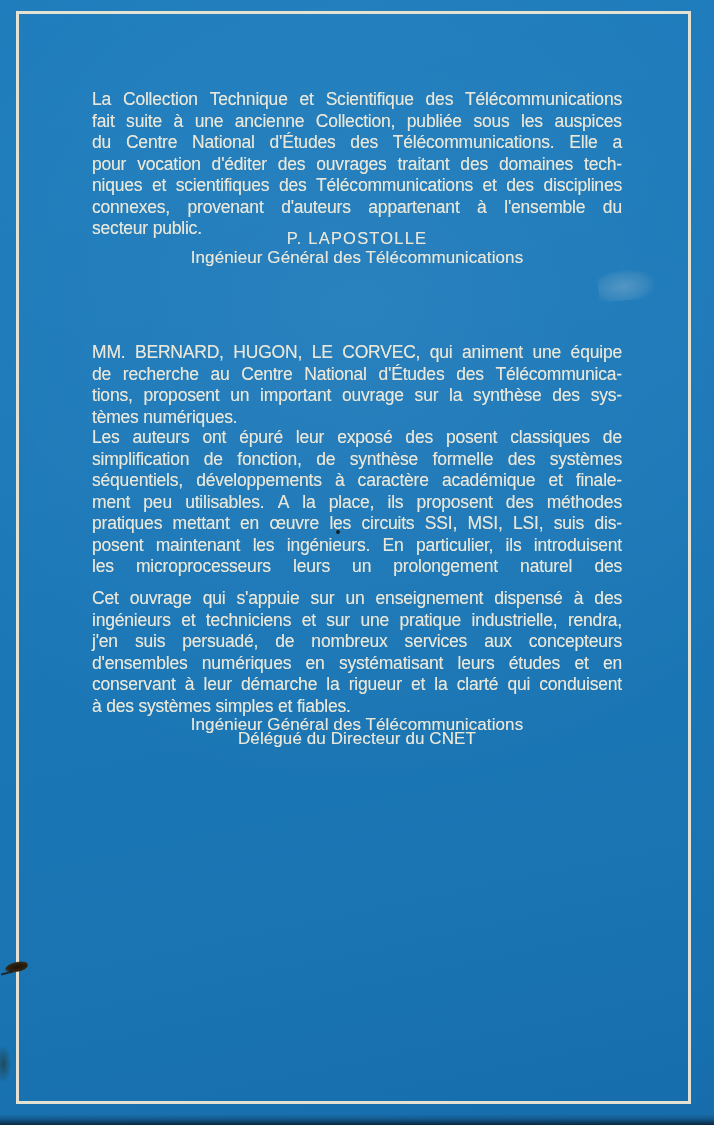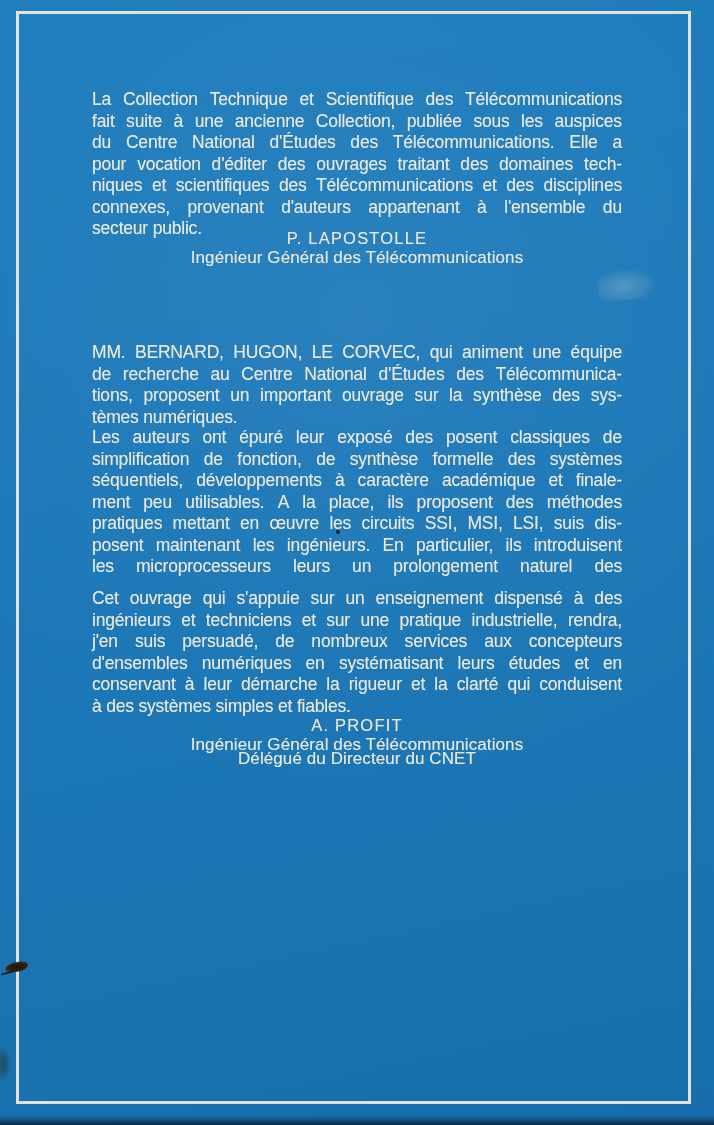--- a/index.html
+++ b/index.html
@@ -326,21 +326,20 @@
           <span>et</span>
           <span>la</span>
           <span>clarté</span>
           <span>qui</span>
           <span>conduisent</span>
         </div>
         <div class="line line-last">à des systèmes simples et fiables.</div>
       </div>
 
     <div class="sig sig2">
-      <div class="sig-name">A. PROFIT</div>
       <div class="sig-sub first">Ingénieur Général des Télécommunications</div>
       <div class="sig-sub">Délégué du Directeur du CNET</div>
     </div>
 
   </div>
 
   <div class="ink-mark"></div>
   <div class="ink-mark-tail"></div>
   <div class="print-dot"></div>
   <div class="scuff-mark"></div>

